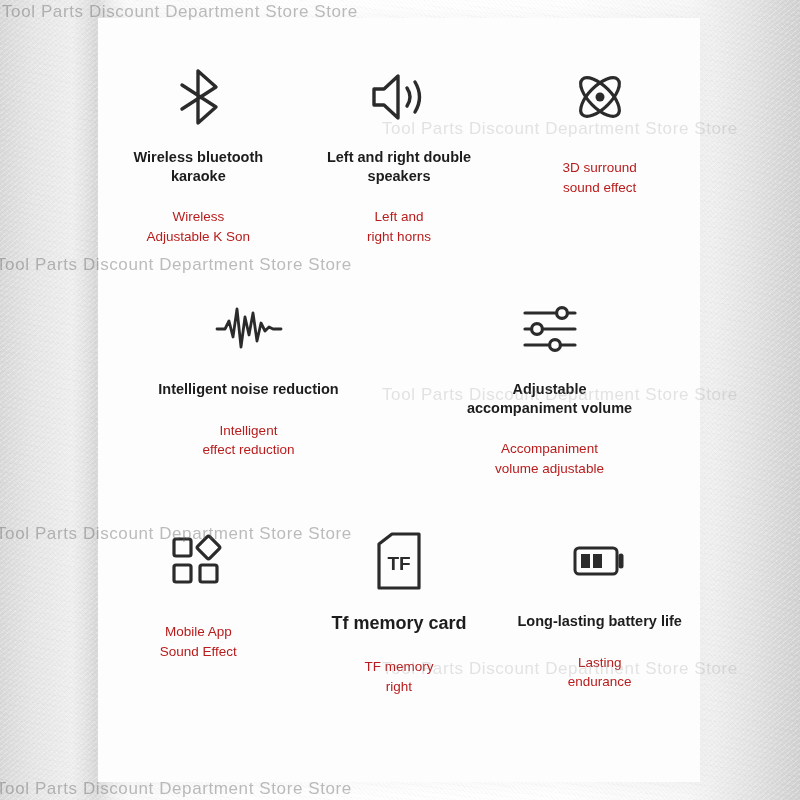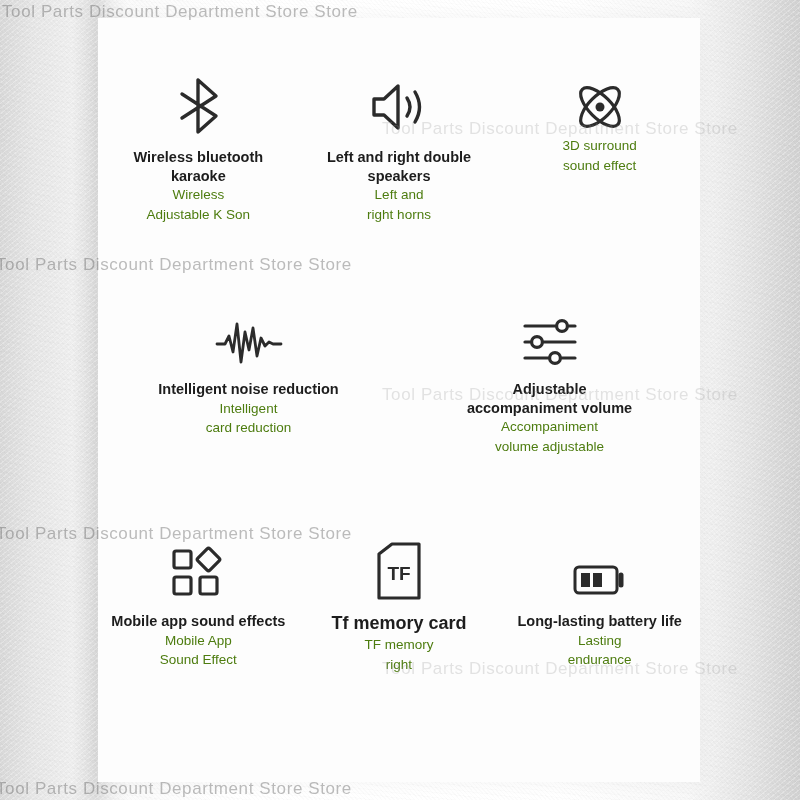--- a/index.html
+++ b/index.html
@@ -64,41 +64,42 @@
     display: flex;
     flex-direction: column;
     align-items: center;
     padding: 0 8px;
     box-sizing: border-box;
   }
 
   .icon-wrap {
     height: 78px;
     display: flex;
-    align-items: flex-end;
+    align-items: center;
     justify-content: center;
     color: #2b2b2b;
   }
   .icon-wrap svg { display: block; }
 
   .title {
     margin-top: 12px;
     font-size: 14.5px;
     font-weight: bold;
     color: #1d1d1d;
     text-align: center;
     line-height: 1.28;
     max-width: 186px;
   }
   .title.big {
     font-size: 18px;
   }
   .sub {
+    margin-top: 22px;
     font-size: 13.5px;
-    color: #4d7c0f;
+    color: #b91c1c;
     text-align: center;
     line-height: 1.45;
     max-width: 170px;
   }
 
   
   .wm {
     position: absolute;
     white-space: nowrap;
     color: rgba(120,120,120,0.30);
@@ -161,21 +162,21 @@
 
     <div class="grid-row">
       <div class="cell">
         <div class="icon-wrap">
           <svg width="68" height="48" viewBox="0 0 68 48" fill="none" stroke="#2b2b2b" stroke-width="2.8" stroke-linecap="round" stroke-linejoin="round">
             <path d="M2 24 L10 24 L14 16 L18 32 L22 4 L26 42 L30 12 L34 30 L38 8 L42 36 L46 18 L50 26 L54 22 L58 24 L66 24"></path>
           </svg>
         </div>
         <div class="title">Intelligent noise reduction</div>
         <div class="sub" style="white-space:pre-line">Intelligent
-card reduction</div>
+effect reduction</div>
       </div>
 
       <div class="cell">
         <div class="icon-wrap">
           <svg width="58" height="52" viewBox="0 0 58 52" fill="none" stroke="#2b2b2b" stroke-width="3.2" stroke-linecap="round">
             <line x1="4" y1="10" x2="54" y2="10"></line>
             <line x1="4" y1="26" x2="54" y2="26"></line>
             <line x1="4" y1="42" x2="54" y2="42"></line>
             <circle cx="41" cy="10" r="5.4" fill="#fdfdfd"></circle>
             <circle cx="16" cy="26" r="5.4" fill="#fdfdfd"></circle>
@@ -192,21 +193,20 @@
     <div class="grid-row">
       <div class="cell">
         <div class="icon-wrap">
           <svg width="58" height="54" viewBox="0 0 58 54" fill="none" stroke="#2b2b2b" stroke-width="3.2" stroke-linejoin="round">
             <rect x="5" y="5" width="17" height="17" rx="2"></rect>
             <rect x="5" y="31" width="17" height="17" rx="2"></rect>
             <rect x="31" y="31" width="17" height="17" rx="2"></rect>
             <rect x="31" y="5" width="17" height="17" rx="2" transform="rotate(45 39.5 13.5)"></rect>
           </svg>
         </div>
-        <div class="title">Mobile app sound effects</div>
         <div class="sub" style="white-space:pre-line">Mobile App
 Sound Effect</div>
       </div>
 
       <div class="cell">
         <div class="icon-wrap">
           <svg width="50" height="58" viewBox="0 0 50 58" fill="none" stroke="#2b2b2b" stroke-width="3.2" stroke-linejoin="round">
             <path d="M5 12 L18 2 L45 2 L45 56 L5 56 Z"></path>
             <text x="25" y="38" font-family="Liberation Sans, sans-serif" font-size="19" font-weight="bold" fill="#2b2b2b" stroke="none" text-anchor="middle">TF</text>
           </svg>

